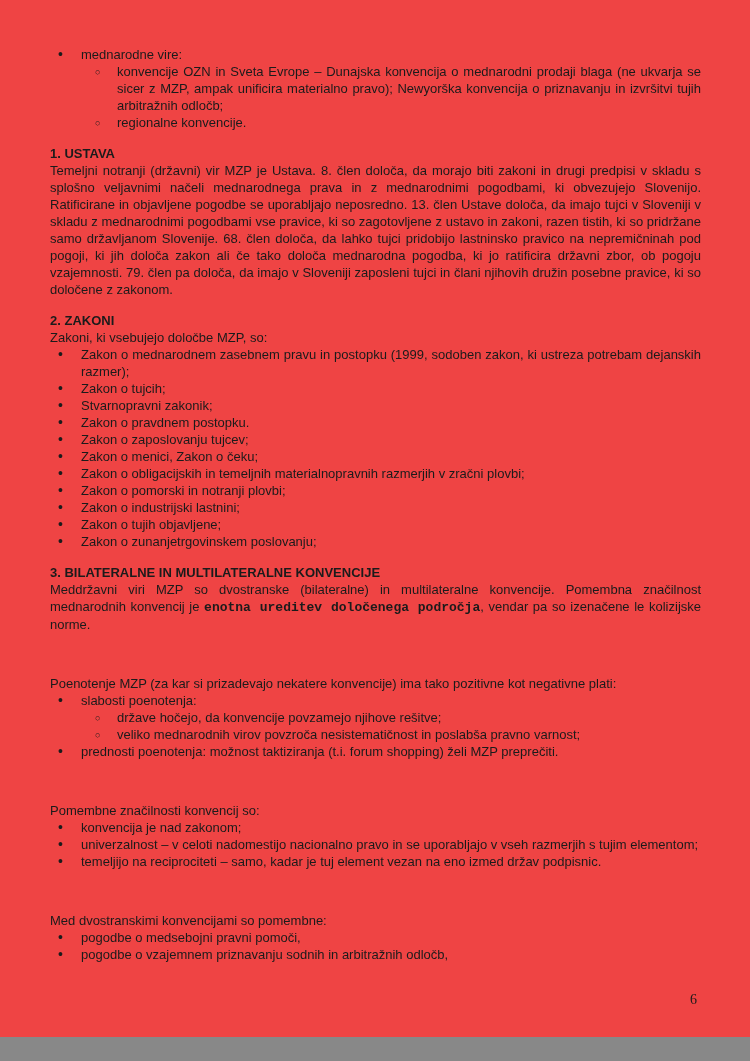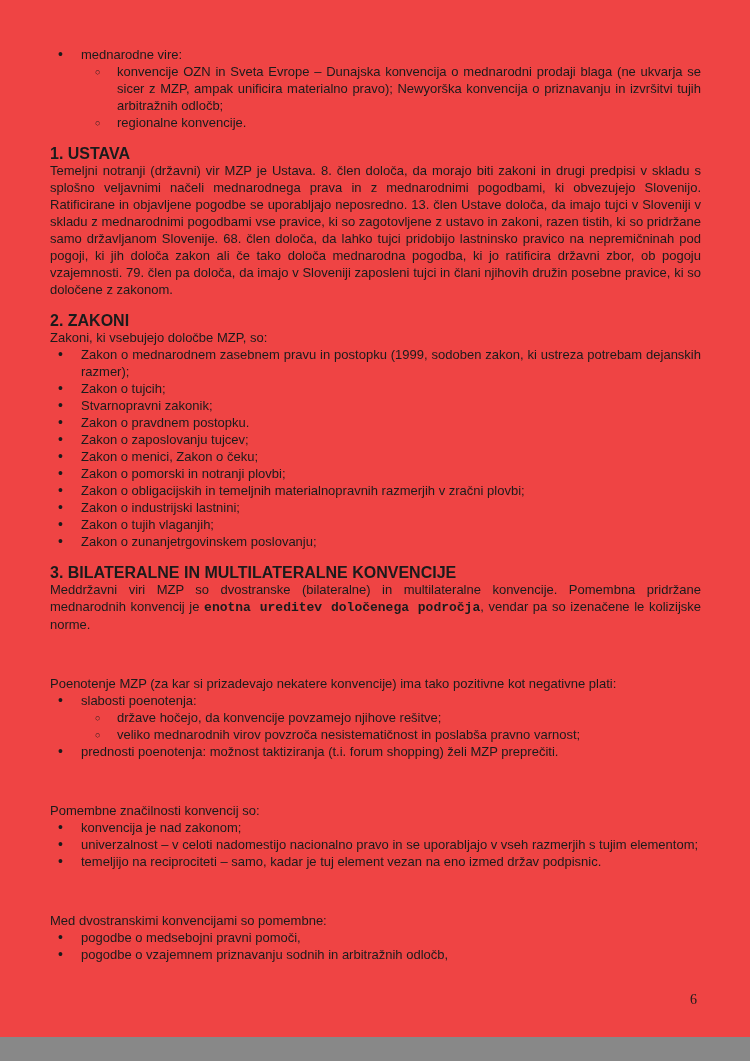--- a/index.html
+++ b/index.html
@@ -5,21 +5,21 @@
   html,body{margin:0;padding:0;background:#888;}
   .page{
     width:750px;height:1037px;background:#ef4444;position:relative;
     font-family:"Liberation Sans","DejaVu Sans",sans-serif;
     color:#1b1b1b;font-size:13px;line-height:17px;overflow:hidden;
     box-sizing:border-box;
   }
   .content{position:absolute;left:50px;right:49px;top:46px;}
   p{margin:0;text-align:justify;}
   p.gap{margin-top:42px;}
-  h2{font-size:16px;line-height:17px;margin:14px 0 0 0;font-weight:bold;text-align:left;}
+  h2{font-size:13px;line-height:17px;margin:14px 0 0 0;font-weight:bold;text-align:left;}
   ul{list-style:none;margin:0;padding:0;}
   ul.l1 > li{position:relative;padding-left:31px;text-align:justify;}
   ul.l1 > li::before{content:"\2022";position:absolute;left:8px;top:0;font-size:14px;}
   ul.l2 > li{position:relative;padding-left:36px;text-align:justify;}
   ul.l2 > li::before{content:"\25CB";position:absolute;left:14px;top:1px;font-size:9px;}
   ul.l1 > li > ul.l2 > li{padding-left:36px;}
   .bold-inline{font-weight:bold;font-family:Liberation Mono, monospace;}
   .page-number{
     position:absolute;right:53px;top:991px;
     font-family:"Liberation Serif","DejaVu Serif",serif;
@@ -47,29 +47,29 @@
 
     <h2>2. ZAKONI</h2>
     <p>Zakoni, ki vsebujejo določbe MZP, so:</p>
     <ul class="l1">
         <li>Zakon o mednarodnem zasebnem pravu in postopku (1999, sodoben zakon, ki ustreza potrebam dejanskih razmer);</li>
         <li>Zakon o tujcih;</li>
         <li>Stvarnopravni zakonik;</li>
         <li>Zakon o pravdnem postopku.</li>
         <li>Zakon o zaposlovanju tujcev;</li>
         <li>Zakon o menici, Zakon o čeku;</li>
+        <li>Zakon o obligacijskih in temeljnih materialnopravnih razmerjih v zračni plovbi;</li>
         <li>Zakon o pomorski in notranji plovbi;</li>
-        <li>Zakon o obligacijskih in temeljnih materialnopravnih razmerjih v zračni plovbi;</li>
         <li>Zakon o industrijski lastnini;</li>
-        <li>Zakon o tujih vlaganjih;</li>
+        <li>Zakon o tujih objavljene;</li>
         <li>Zakon o zunanjetrgovinskem poslovanju;</li>
       </ul>
 
     <h2>3. BILATERALNE IN MULTILATERALNE KONVENCIJE</h2>
-    <p><span>Meddržavni viri MZP so dvostranske (bilateralne) in multilateralne konvencije. Pomembna pridržane mednarodnih konvencij je </span><span class="bold-inline">enotna ureditev določenega področja</span><span>, vendar pa so izenačene le kolizijske norme.</span></p>
+    <p><span>Meddržavni viri MZP so dvostranske (bilateralne) in multilateralne konvencije. Pomembna značilnost mednarodnih konvencij je </span><span class="bold-inline">enotna ureditev določenega področja</span><span>, vendar pa so izenačene le kolizijske norme.</span></p>
 
     <p class="gap">Poenotenje MZP (za kar si prizadevajo nekatere konvencije) ima tako pozitivne kot negativne plati:</p>
     <ul class="l1">
       <li>
         <span>slabosti poenotenja:</span>
         <ul class="l2">
             <li>države hočejo, da konvencije povzamejo njihove rešitve;</li>
             <li>veliko mednarodnih virov povzroča nesistematičnost in poslabša pravno varnost;</li>
           </ul>
       </li>

